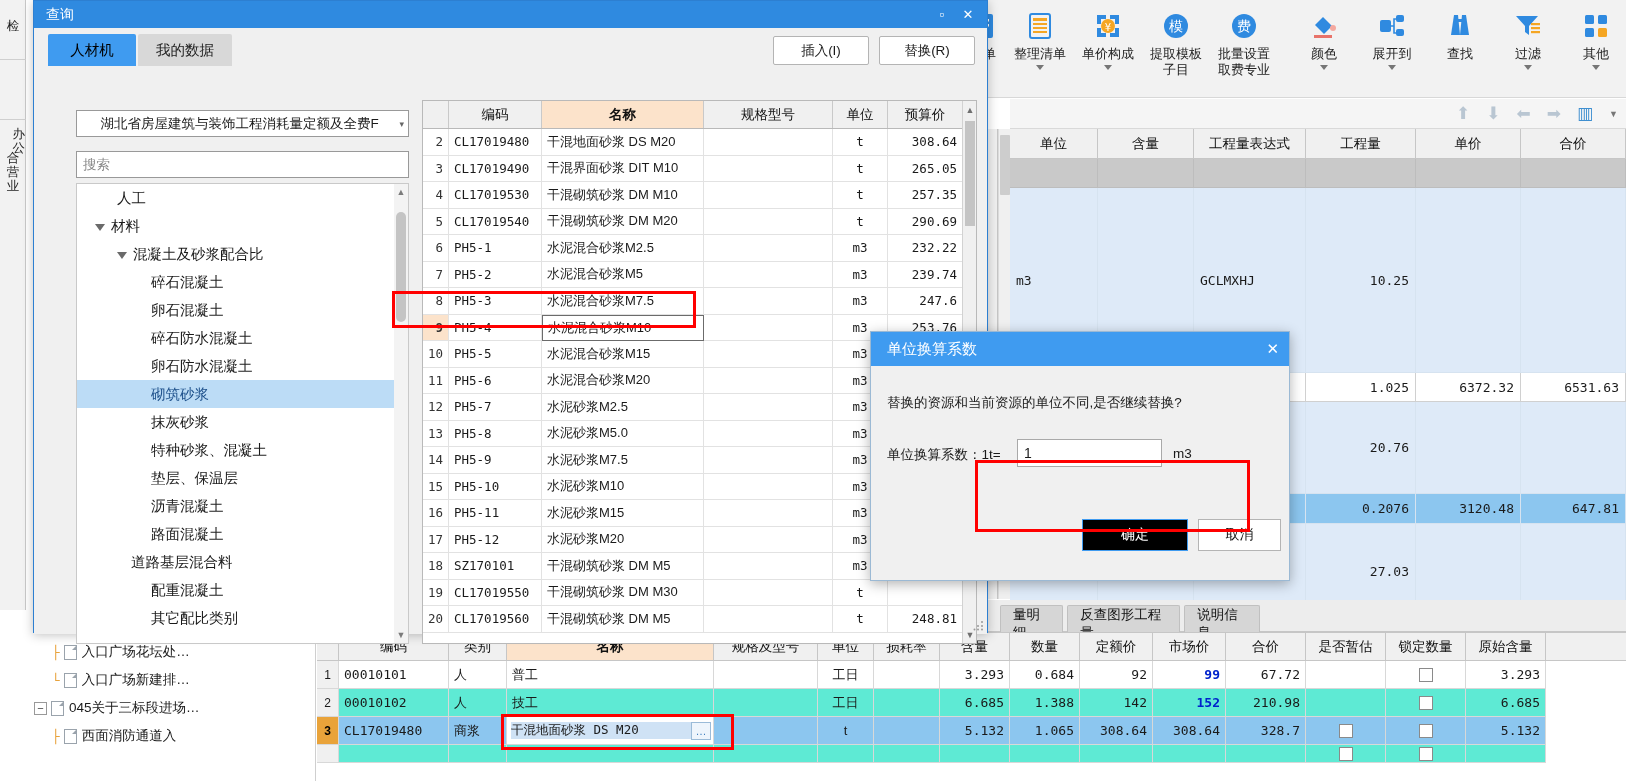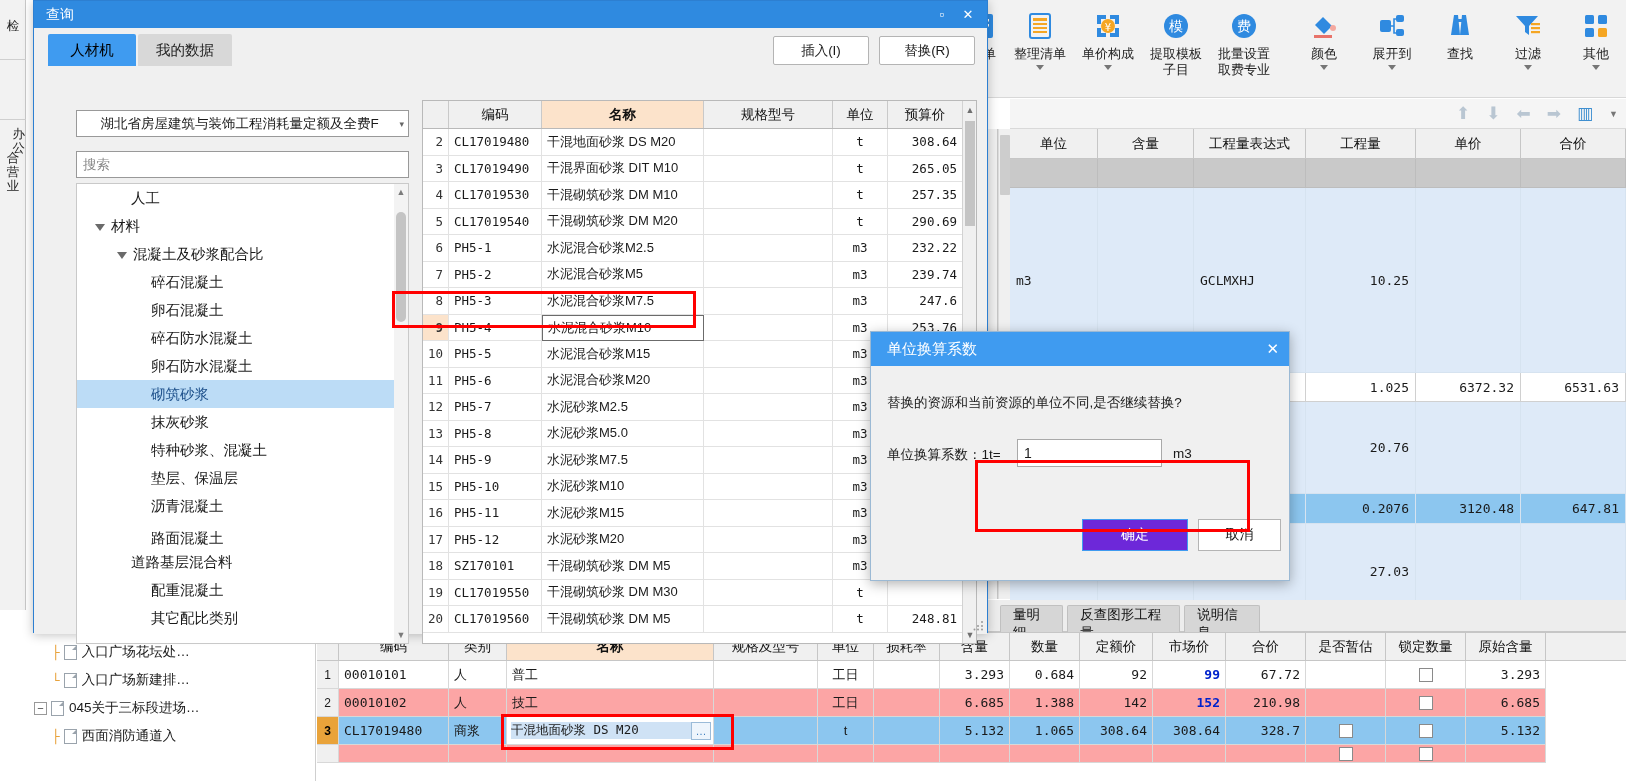--- a/index.html
+++ b/index.html
@@ -77,21 +77,21 @@
   .tr-elbow { color:#e8a33d; font-family:"DejaVu Sans Mono",monospace; font-size:13px; }
 
   .bottom-grid { position:absolute; left:317px; top:632px; right:0; height:149px; background:#fff; }
   .bg2-head { display:flex; height:29px; background:#f0f0f0; border-top:1px solid #c6c6c6; border-bottom:1px solid #c6c6c6;}
   .bg2-head > div { border-right:1px solid #c6c6c6; display:flex;align-items:center;justify-content:center;
      font-size:13.5px; color:#111;}
   .bg2-head > div.nm { background:#fce3cb; font-weight:bold; }
   .bg2-row { display:flex; height:28px; }
   .bg2-row > div { border-right:1px solid #d8d8d8; border-bottom:1px solid #d8d8d8;
      display:flex; align-items:center; padding:0 5px; font-size:13px; background:#fff;}
-  .bg2-row.alt > div { background:#fca5a5; }
+  .bg2-row.alt > div { background:#5eead4; }
   .bg2-row.selrow > div { background:#8cc6ef; }
   .bg2-row > div.rn { justify-content:center; background:#f0f0f0; font-size:12px;}
   .bg2-row.selrow > div.rn { background:#e9a33a; color:#000; font-weight:bold;}
   .cbx { width:14px;height:14px;border:1px solid #8a8a8a; background:#fff; display:inline-block;}
   .blue-b { color:#0022cc; font-weight:bold; }
 
   
   .bt-tabs { position:absolute; left:1000px; top:600px; width:260px; height:32px; display:flex; align-items:flex-end; gap:4px;}
   .bt-tab { height:27px; background:#d6d6d6; border:1px solid #c0c0c0; border-bottom:none;
      padding:0 12px; display:flex;align-items:flex-start; font-size:13.5px; color:#111;
@@ -169,21 +169,21 @@
   .dlg-title { height:34px; background:#3f9bf0; display:flex; align-items:center; padding:0 10px 0 16px;
      color:#fff; font-size:15px; }
   .dlg-title .t { flex:1; }
   .dlg-x { font-size:15px; font-weight:bold; color:#fff; }
   .dlg-body { position:relative; height:215px; }
   .dlg-msg { position:absolute; left:16px; top:28px; font-size:13.5px; color:#1a1a1a; }
   .dlg-lbl { position:absolute; left:16px; top:80px; font-size:13.5px; color:#1a1a1a; }
   .dlg-inp { position:absolute; left:146px; top:73px; width:145px; height:28px; background:#fff;
      border:1px solid #a9a9a9; display:flex; align-items:center; padding:0 6px; font-size:14px; }
   .dlg-unit { position:absolute; left:302px; top:80px; font-size:13.5px; }
-  .dlg-ok { position:absolute; left:211px; top:153px; width:106px; height:32px; background:#6d28d9;
+  .dlg-ok { position:absolute; left:211px; top:153px; width:106px; height:32px; background:#000000;
      color:#fff; border:1px solid #3f9bf0; display:flex;align-items:center;justify-content:center;
      font-size:14px;}
   .dlg-cancel { position:absolute; left:327px; top:153px; width:83px; height:32px; background:#fff;
      color:#111; border:1px solid #b4b4b4; display:flex;align-items:center;justify-content:center;
      font-size:14px;}
 </style>
 </head>
 <body>
 
 <div id="root">
@@ -569,21 +569,21 @@
       <div class="qselect">
         <span class="cv">湖北省房屋建筑与装饰工程消耗量定额及全费F</span>
         <span style="font-size:9px;color:#666;padding-left:3px;">▾</span>
       </div>
 
       <div class="qsearch">
         <span>搜索</span>
       </div>
 
       <div class="qtree">
-        <div class="qt-row" style="padding-left:54px;">
+        <div class="qt-row" style="padding-left:40px;">
           <span>人工</span>
           </div>
         <div class="qt-row" style="padding-left:18px;">
           <span class="qt-arrow open"></span>
           <span>材料</span>
           </div>
         <div class="qt-row" style="padding-left:40px;">
           <span class="qt-arrow open"></span>
           <span>混凝土及砂浆配合比</span>
           </div>
@@ -607,21 +607,21 @@
           </div>
         <div class="qt-row" style="padding-left:74px;">
           <span>特种砂浆、混凝土</span>
           </div>
         <div class="qt-row" style="padding-left:74px;">
           <span>垫层、保温层</span>
           </div>
         <div class="qt-row" style="padding-left:74px;">
           <span>沥青混凝土</span>
           </div>
-        <div class="qt-row" style="padding-left:74px;align-items:flex-end;">
+        <div class="qt-row" style="padding-left:74px;">
           <span>路面混凝土</span>
           </div>
         <div class="qt-row" style="padding-left:54px;">
           <span>道路基层混合料</span>
           </div>
         <div class="qt-row" style="padding-left:74px;">
           <span>配重混凝土</span>
           </div>
         <div class="qt-row" style="padding-left:74px;">
           <span>其它配比类别</span>

